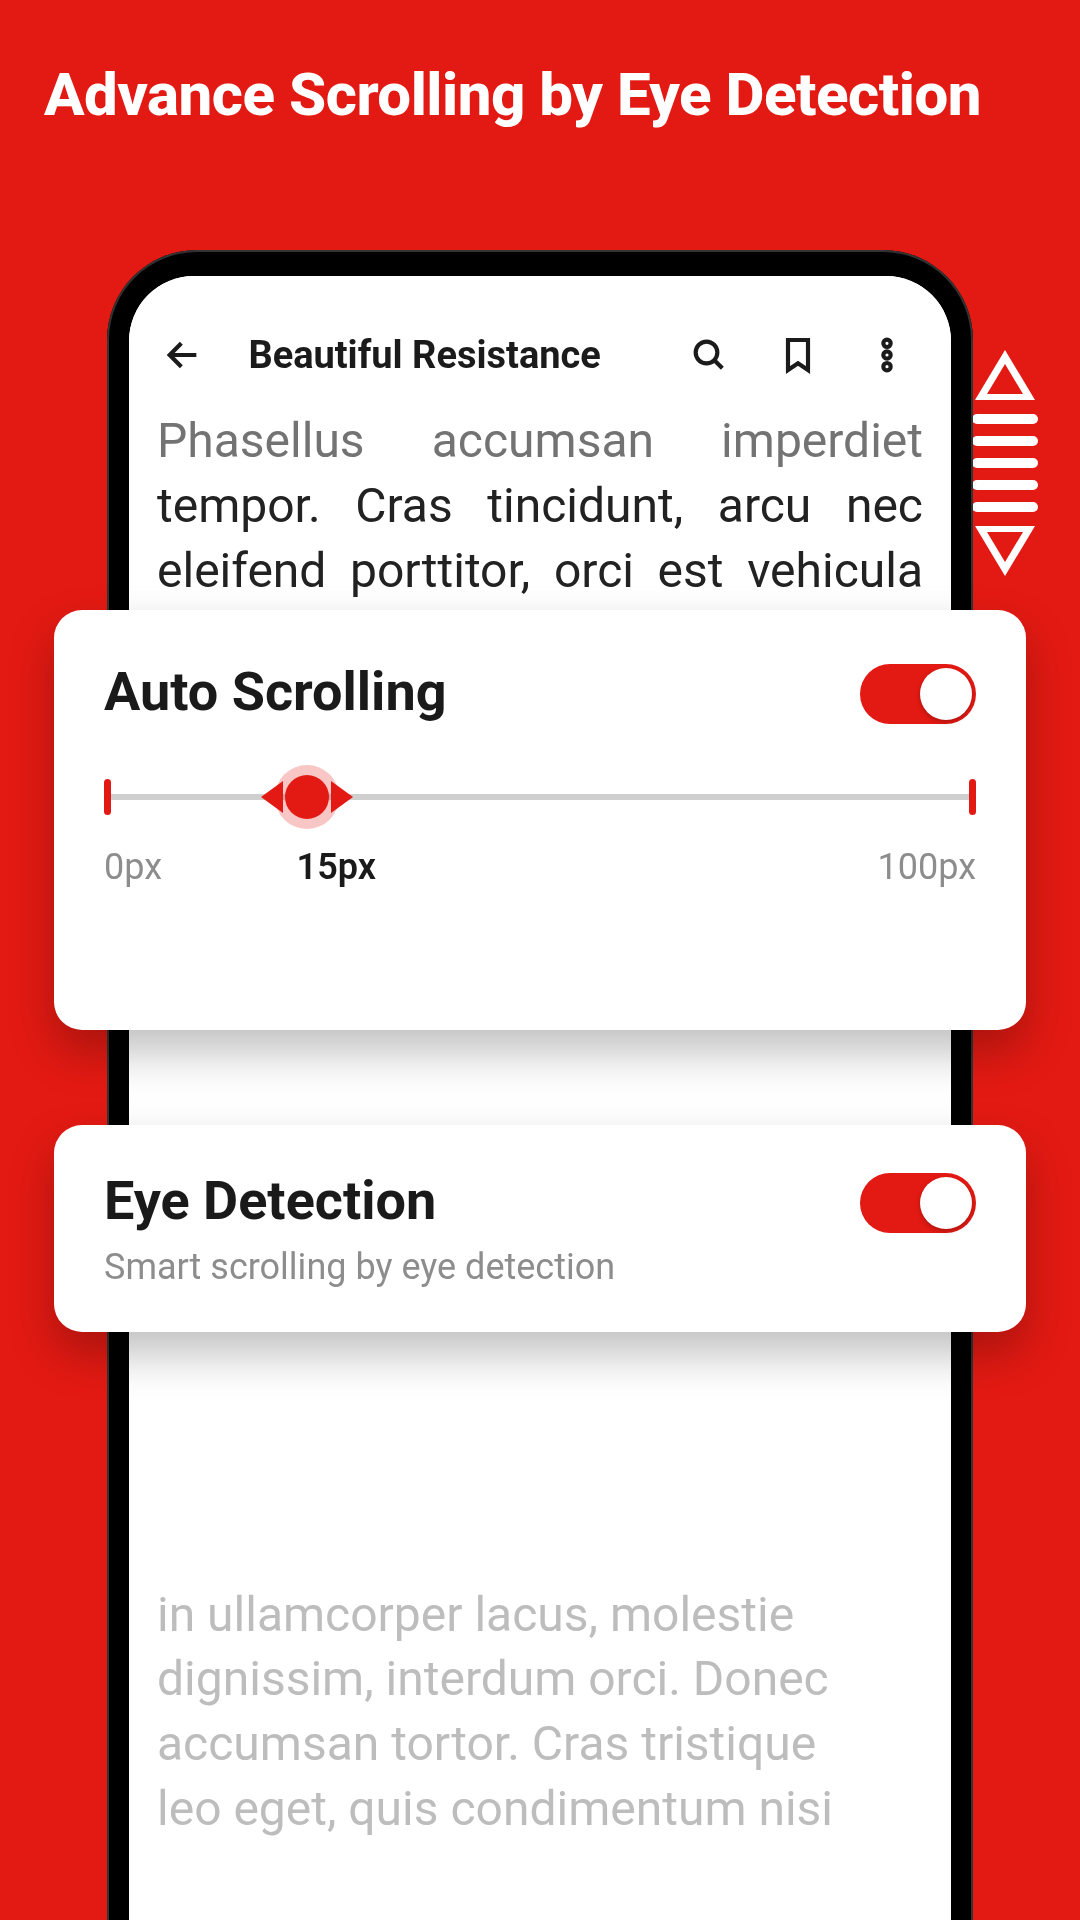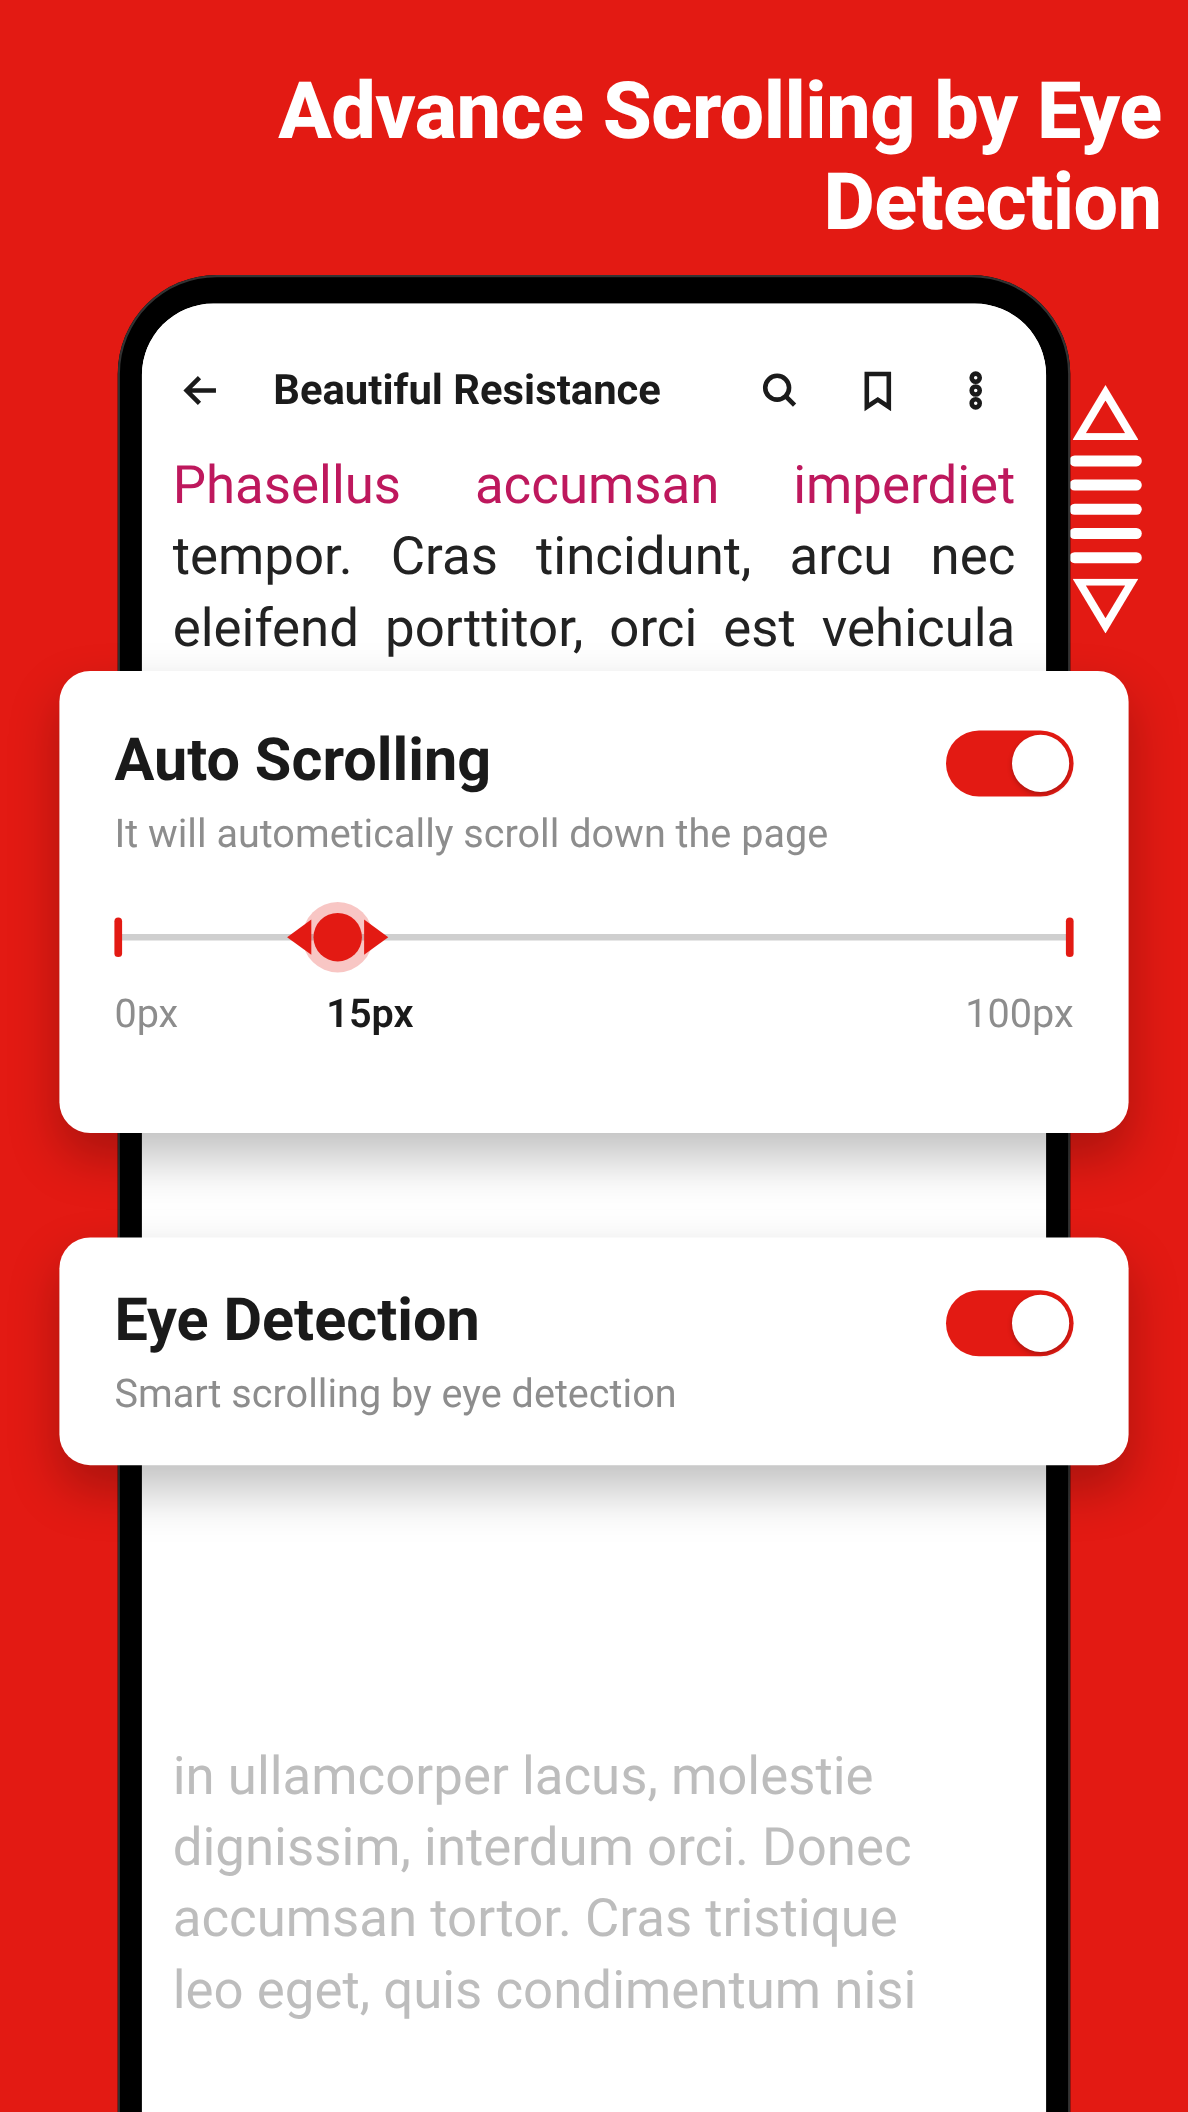--- a/index.html
+++ b/index.html
@@ -4,25 +4,25 @@
 <style>
   * { box-sizing: border-box; margin: 0; padding: 0; }
   html, body { width: 1080px; height: 1920px; overflow: hidden; }
   body {
     background: #e31a13;
     font-family: -apple-system, BlinkMacSystemFont, "Segoe UI", Roboto, Helvetica, Arial, sans-serif;
     position: relative;
   }
   .headline {
     color: #fff;
-    text-align: right;
+    text-align: left;
     font-weight: 800;
-    font-size: 72px;
+    font-size: 60px;
     line-height: 1.15;
-    padding: 60px 24px 40px;
+    padding: 60px 44px 40px;
     letter-spacing: -0.5px;
   }
   
   .phone {
     position: absolute;
     left: 107px;
     top: 250px;
     width: 866px;
     height: 1700px;
     background: #000;
@@ -60,21 +60,21 @@
   .icon-btn svg { width:40px; height:40px; stroke:#1b1b1b; stroke-width:2.5; fill:none; }
   
   .reader {
     padding: 0 28px;
     font-size: 48px;
     color:#222;
     text-align: justify;
     line-height: 1.35;
     position:relative;
   }
-  .reader .cut-top { color:#be185d; }
+  .reader .cut-top { color:#737373; }
   .reader .cut { color:#bdbdbd; }
   
   .card {
     position:absolute;
     left:54px; right:54px;
     background:#ffffff;
     border-radius: 28px;
     box-shadow: 0 22px 45px rgba(0,0,0,0.25);
     padding: 50px 50px 46px;
     z-index:5;
@@ -202,21 +202,20 @@
       <div class="cut">leo eget, quis condimentum nisi</div>
     </div>
 
   </div>
 </div>
 
 <div class="card card1">
   <div class="card-head">
     <div>
       <div class="card-title">Auto Scrolling</div>
-      <div class="card-sub">It will autometically scroll down the page</div>
     </div>
     <div class="toggle"></div>
   </div>
   <div class="slider-wrap">
     <div class="track">
       <div class="knob" style="left:23%"></div>
     </div>
     <div class="slider-labels">
       <span>0px</span>
       <span class="mid">15px</span>

